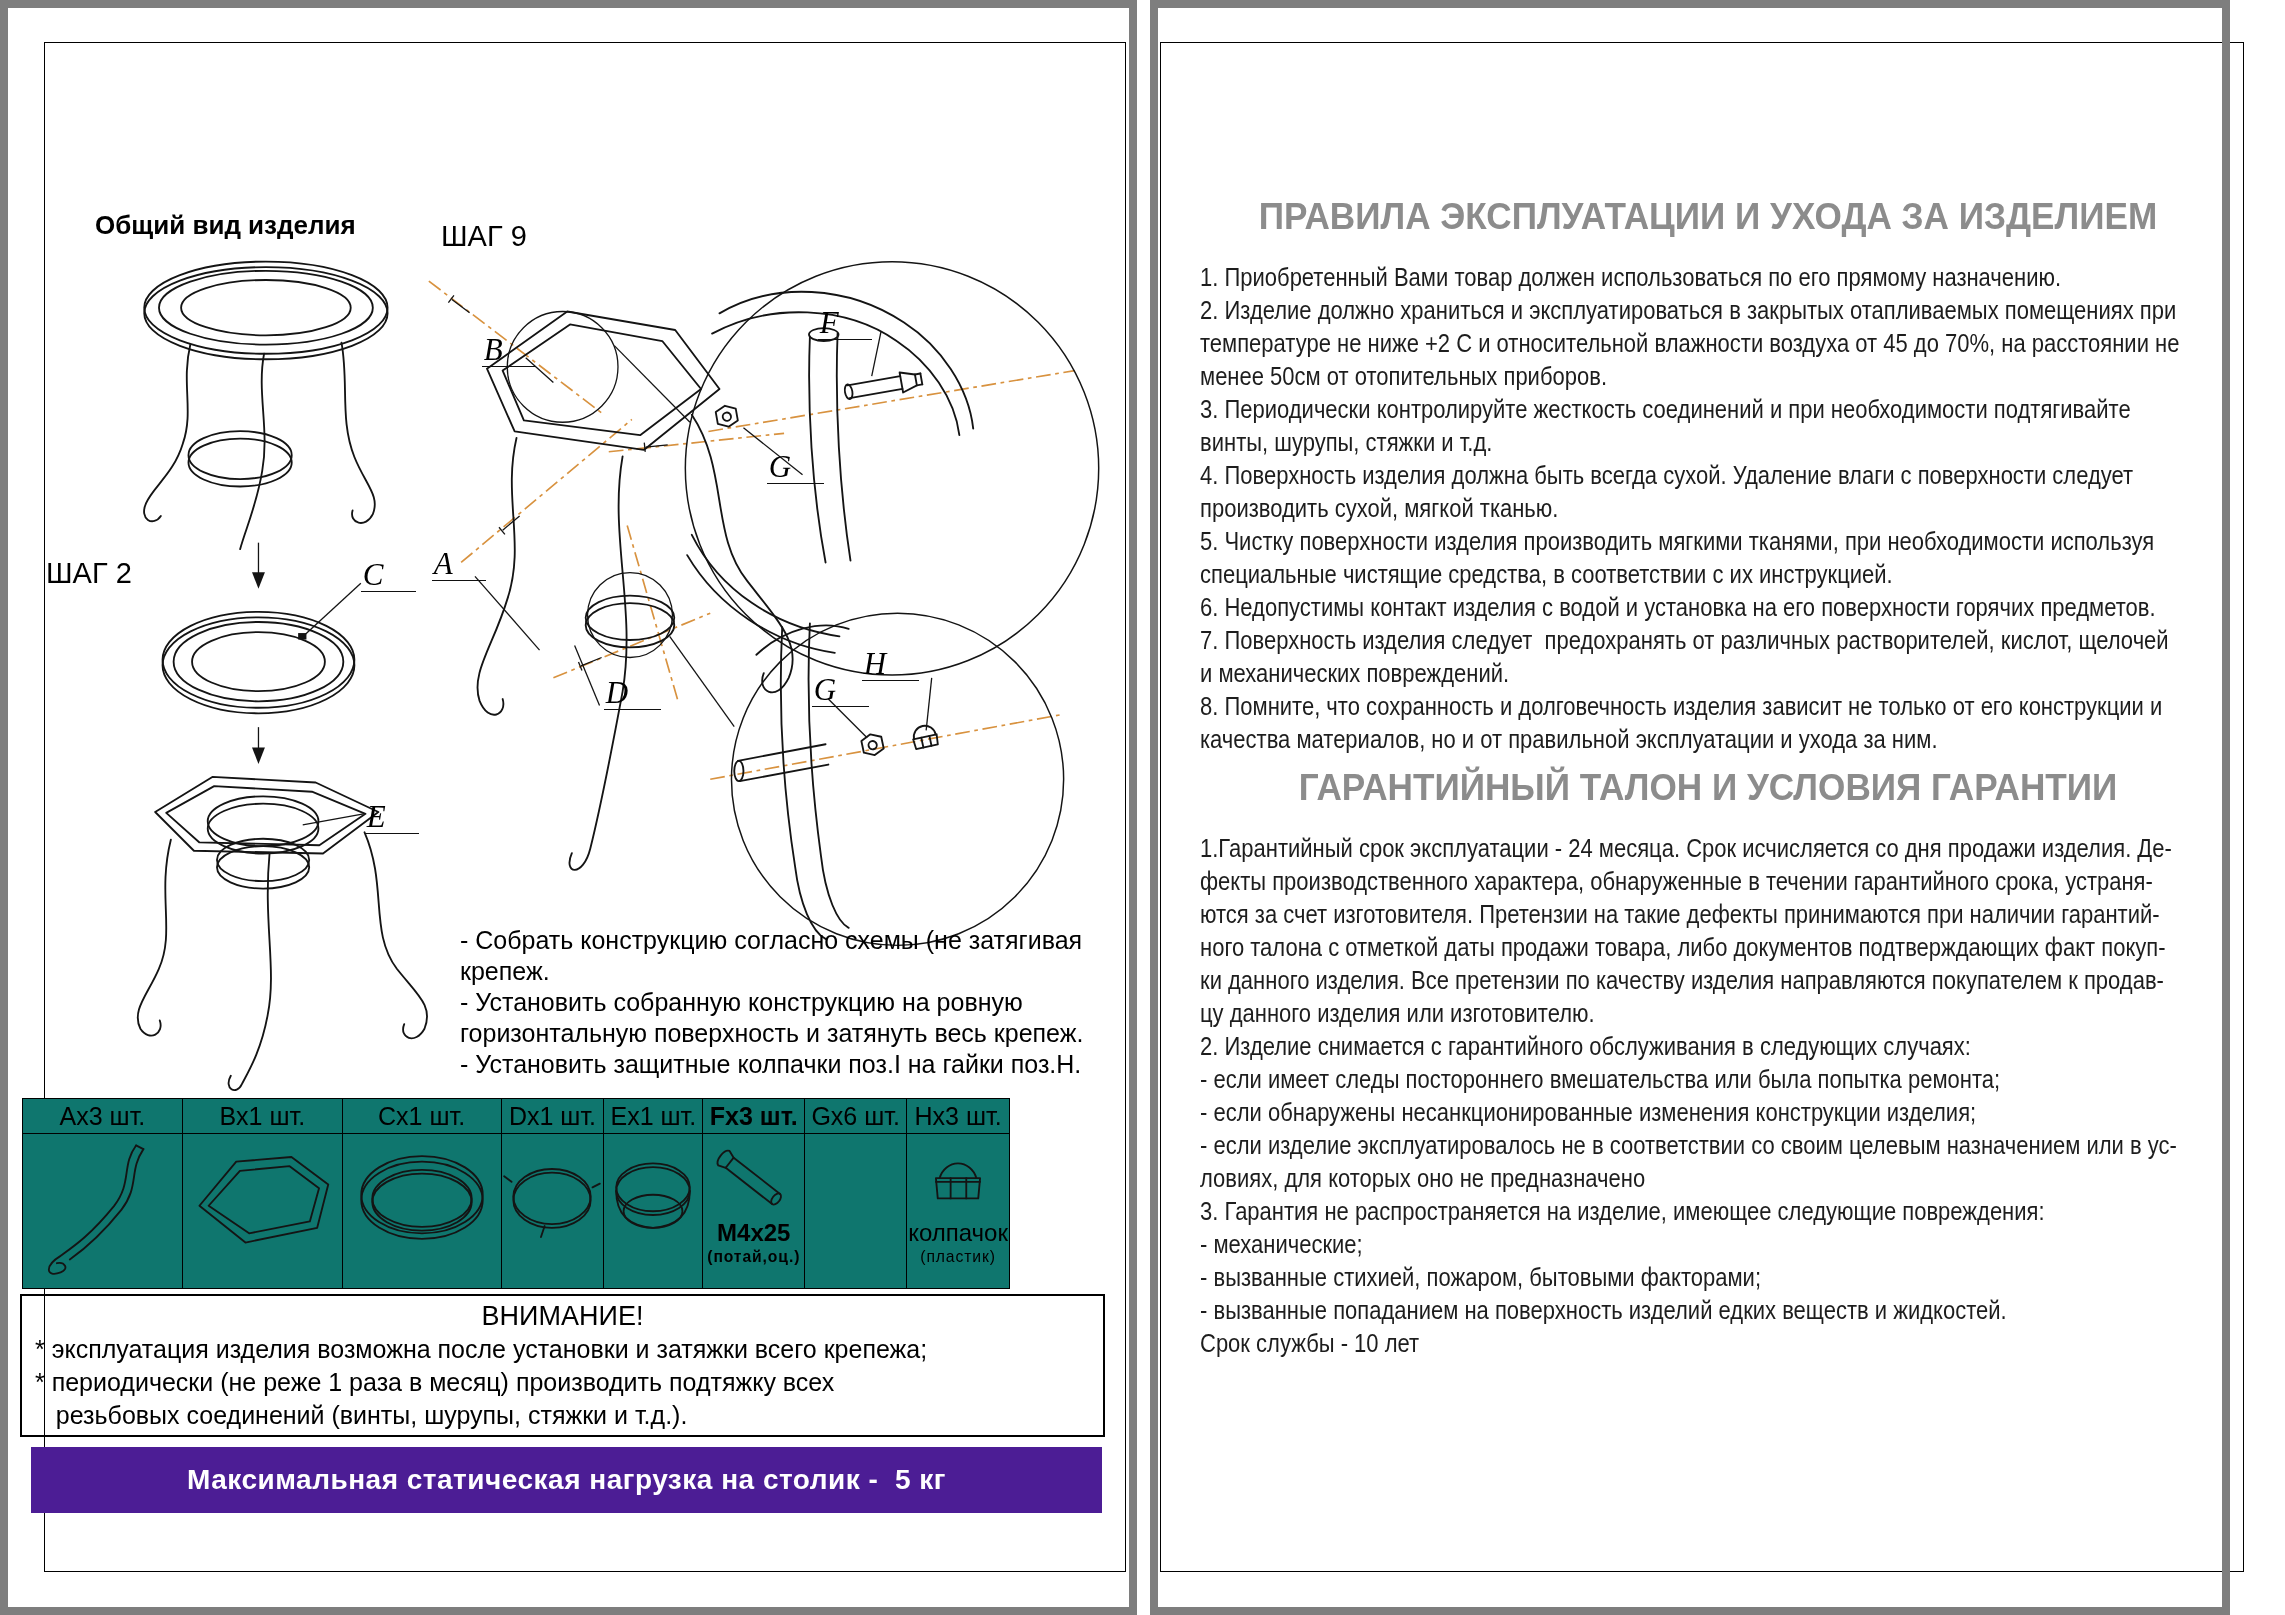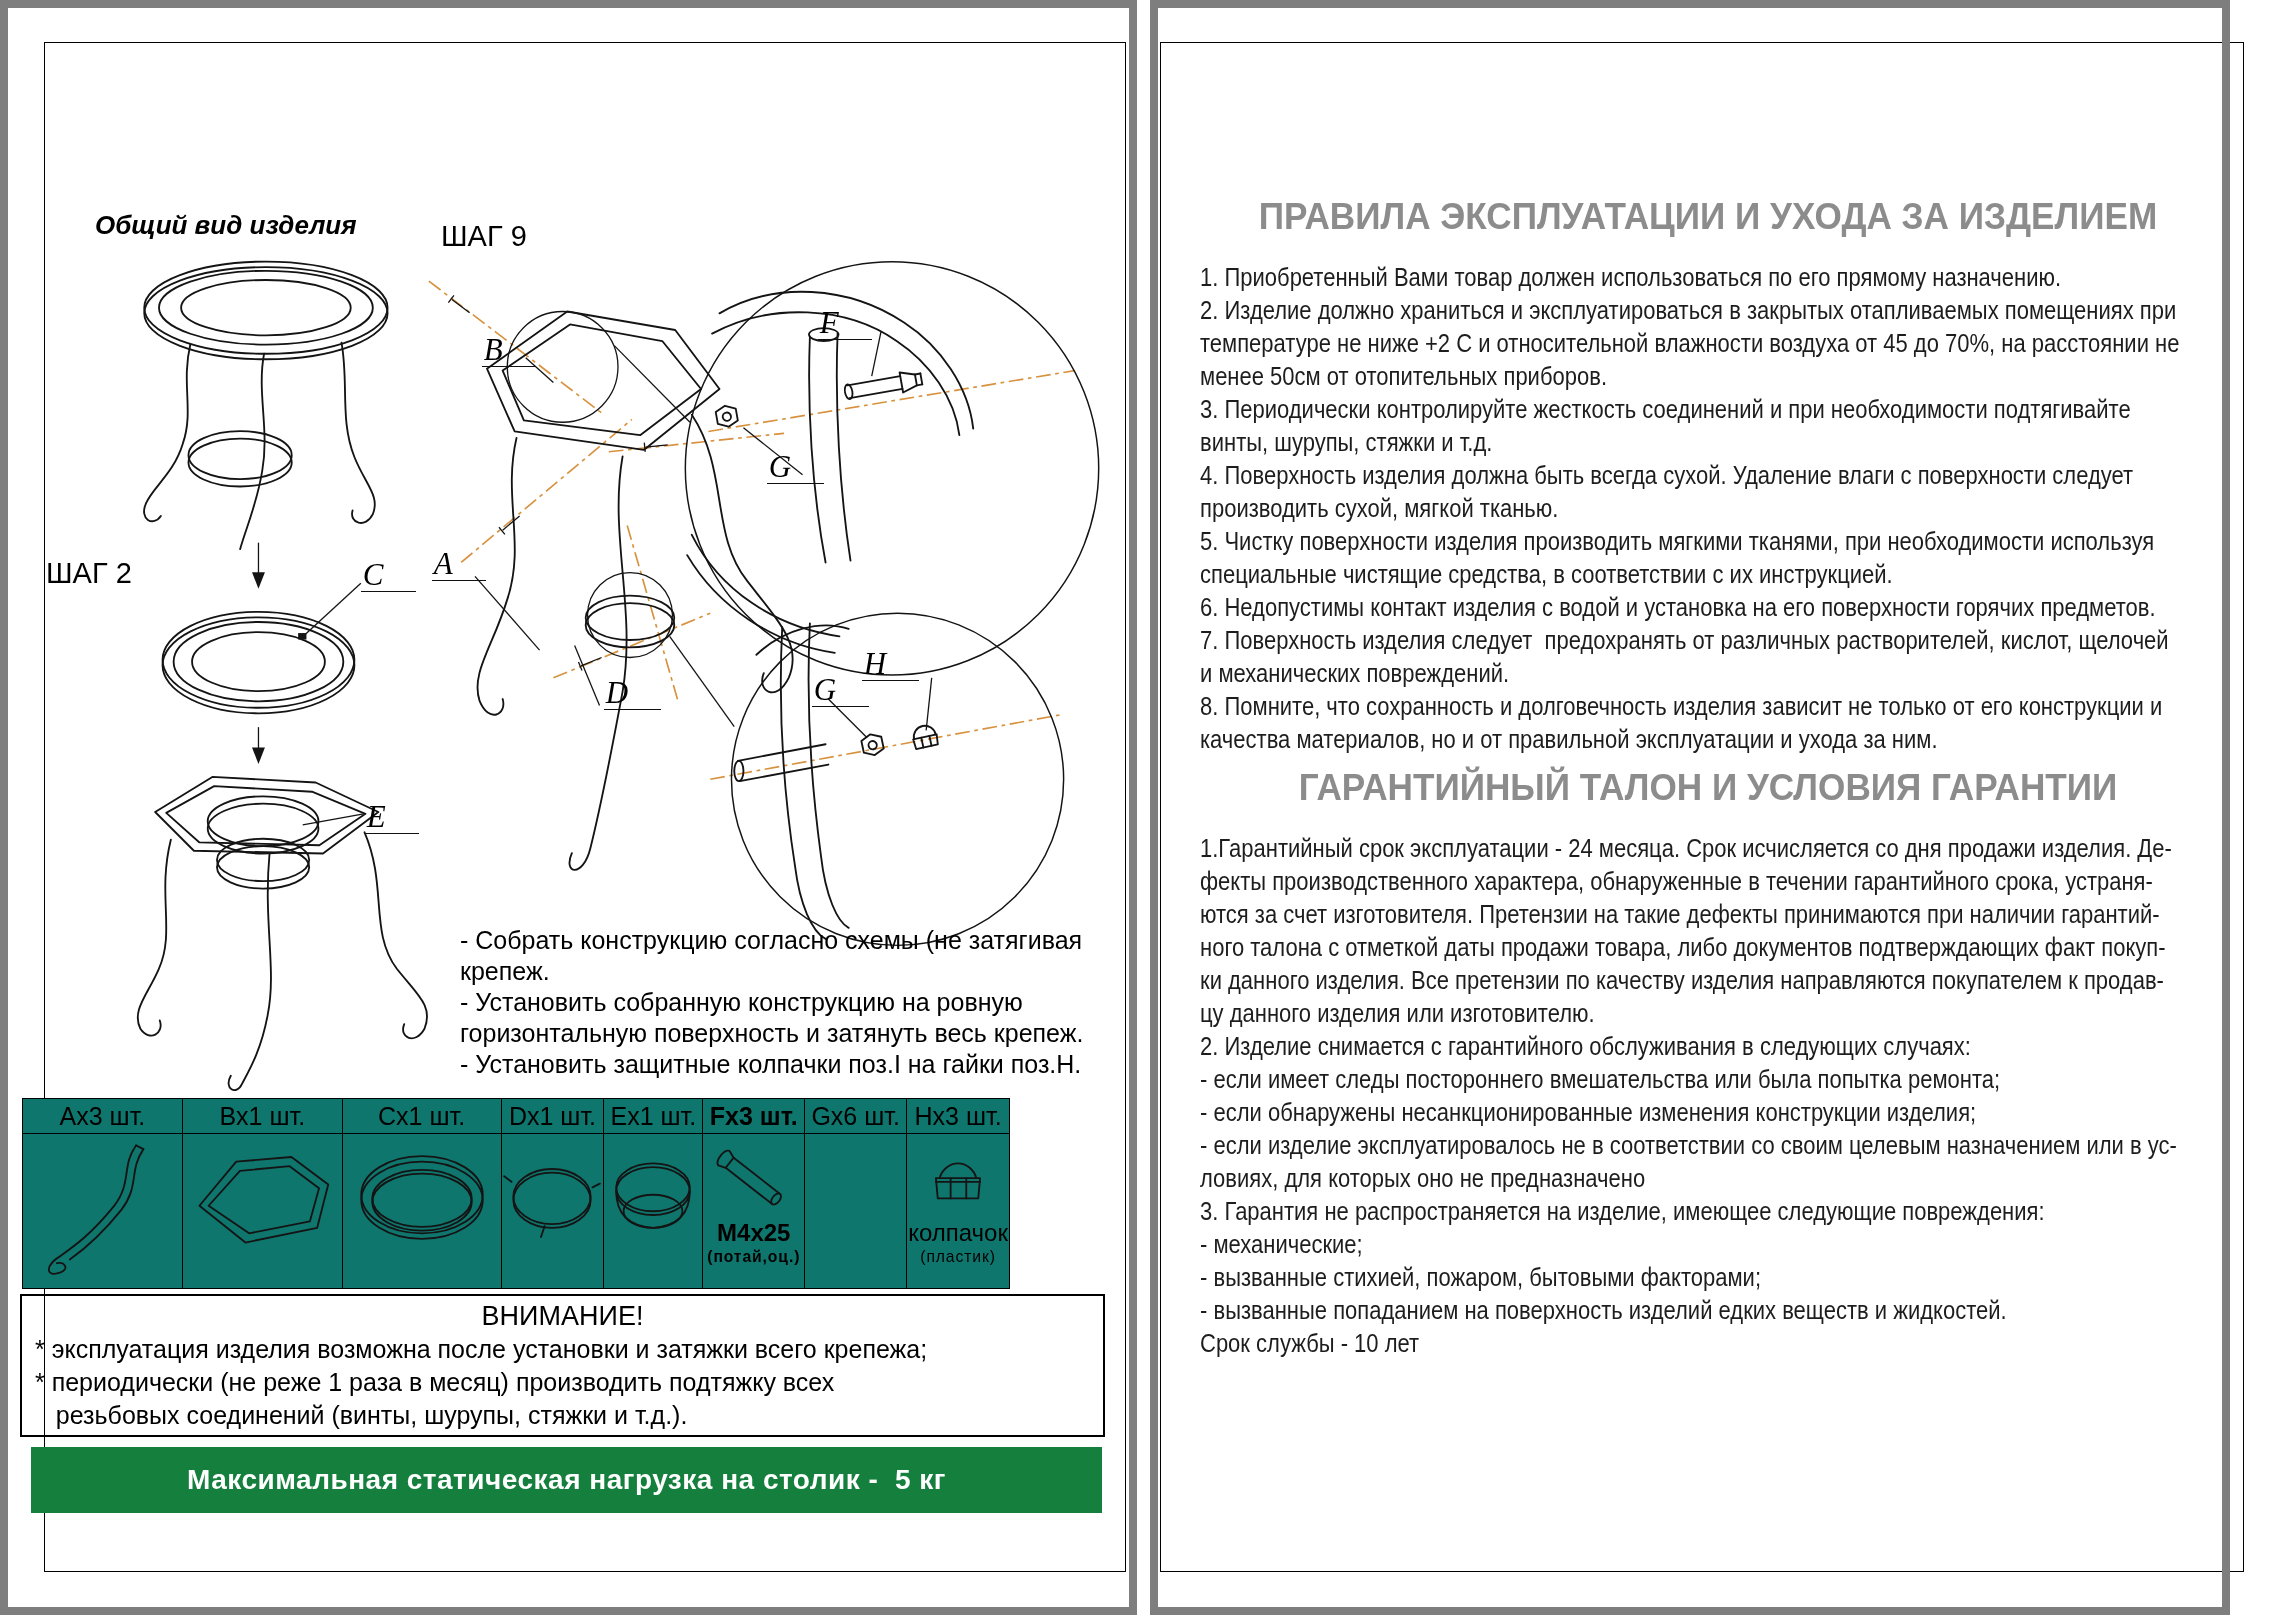--- a/index.html
+++ b/index.html
@@ -2,37 +2,37 @@
 <html style="font-size:14.8px"><head>
 <meta charset="utf-8">
 <style>
   html,body{margin:0;padding:0;background:#ffffff;}
   body{font-family:"Liberation Sans", sans-serif; color:#000;}
   .canvas{position:relative;width:2285px;height:1615px;background:#fff;overflow:hidden;}
   .sheet{position:absolute;top:0;background:#fff;}
   .edge{position:absolute;inset:0;border:8.3px solid #7e7e7e;pointer-events:none;}
   .frame{position:absolute;border:1.8px solid #000;box-sizing:border-box;}
   .abs{position:absolute;}
-  .h-draw{font-weight:bold;font-size:26px;font-style:italic;}
+  .h-draw{font-weight:bold;font-size:26px;}
   .h-step{font-size:29px;}
   .callout{font-family:"Liberation Serif", serif;font-style:italic;font-size:31px;
            border-bottom:1.8px solid #111;padding:0 33px 0.9px 1.8px;line-height:1;}
   .notes{font-size:25px;line-height:31px;}
   .parts{display:flex;border:1.8px solid #000;box-sizing:border-box;background:#0f766e;}
   .pcol{box-sizing:border-box;border-left:1.8px solid #000;display:flex;flex-direction:column;}
   .pcol:first-child{border-left:none;}
   .phead{height:35px;border-bottom:1.8px solid #000;box-sizing:border-box;
          display:flex;align-items:center;justify-content:center;font-size:25px;}
   .pbody{height:154px;position:relative;display:flex;align-items:flex-start;justify-content:center;}
   .spec{position:absolute;left:0;right:0;text-align:center;font-size:24px;}
   .spec2{position:absolute;left:0;right:0;text-align:center;font-size:15.7px;letter-spacing:0.9px;}
   .attn{border:2.8px solid #000;box-sizing:border-box;padding:3.7px 13px;}
   .attn-title{font-weight:normal;font-size:27px;line-height:33px;text-align:center;}
   .attn-line{font-size:25px;line-height:33px;}
-  .banner{background:#15803d;color:#fff;font-weight:bold;font-size:28px;
+  .banner{background:#4c1d95;color:#fff;font-weight:bold;font-size:28px;
           display:flex;align-items:center;justify-content:center;letter-spacing:0.5px;}
   .gtitle{color:#8c8c8c;font-weight:bold;font-size:37px;text-align:center;
           transform:scaleX(0.95);transform-origin:50% 50%;white-space:nowrap;}
   .tline{white-space:nowrap;transform:scaleX(0.88);transform-origin:0 50%;
          line-height:33px;font-size:25px;color:#1d1d1d;}
   svg{overflow:visible;}
   .ink{fill:none;stroke:#141414;stroke-width:2;stroke-linecap:round;stroke-linejoin:round;}
   .thin{fill:none;stroke:#141414;stroke-width:1.4;}
   .axis{fill:none;stroke:#d8923f;stroke-width:1.8;stroke-dasharray:16 5 4 5;}
   .solidink{fill:#141414;stroke:none;}

